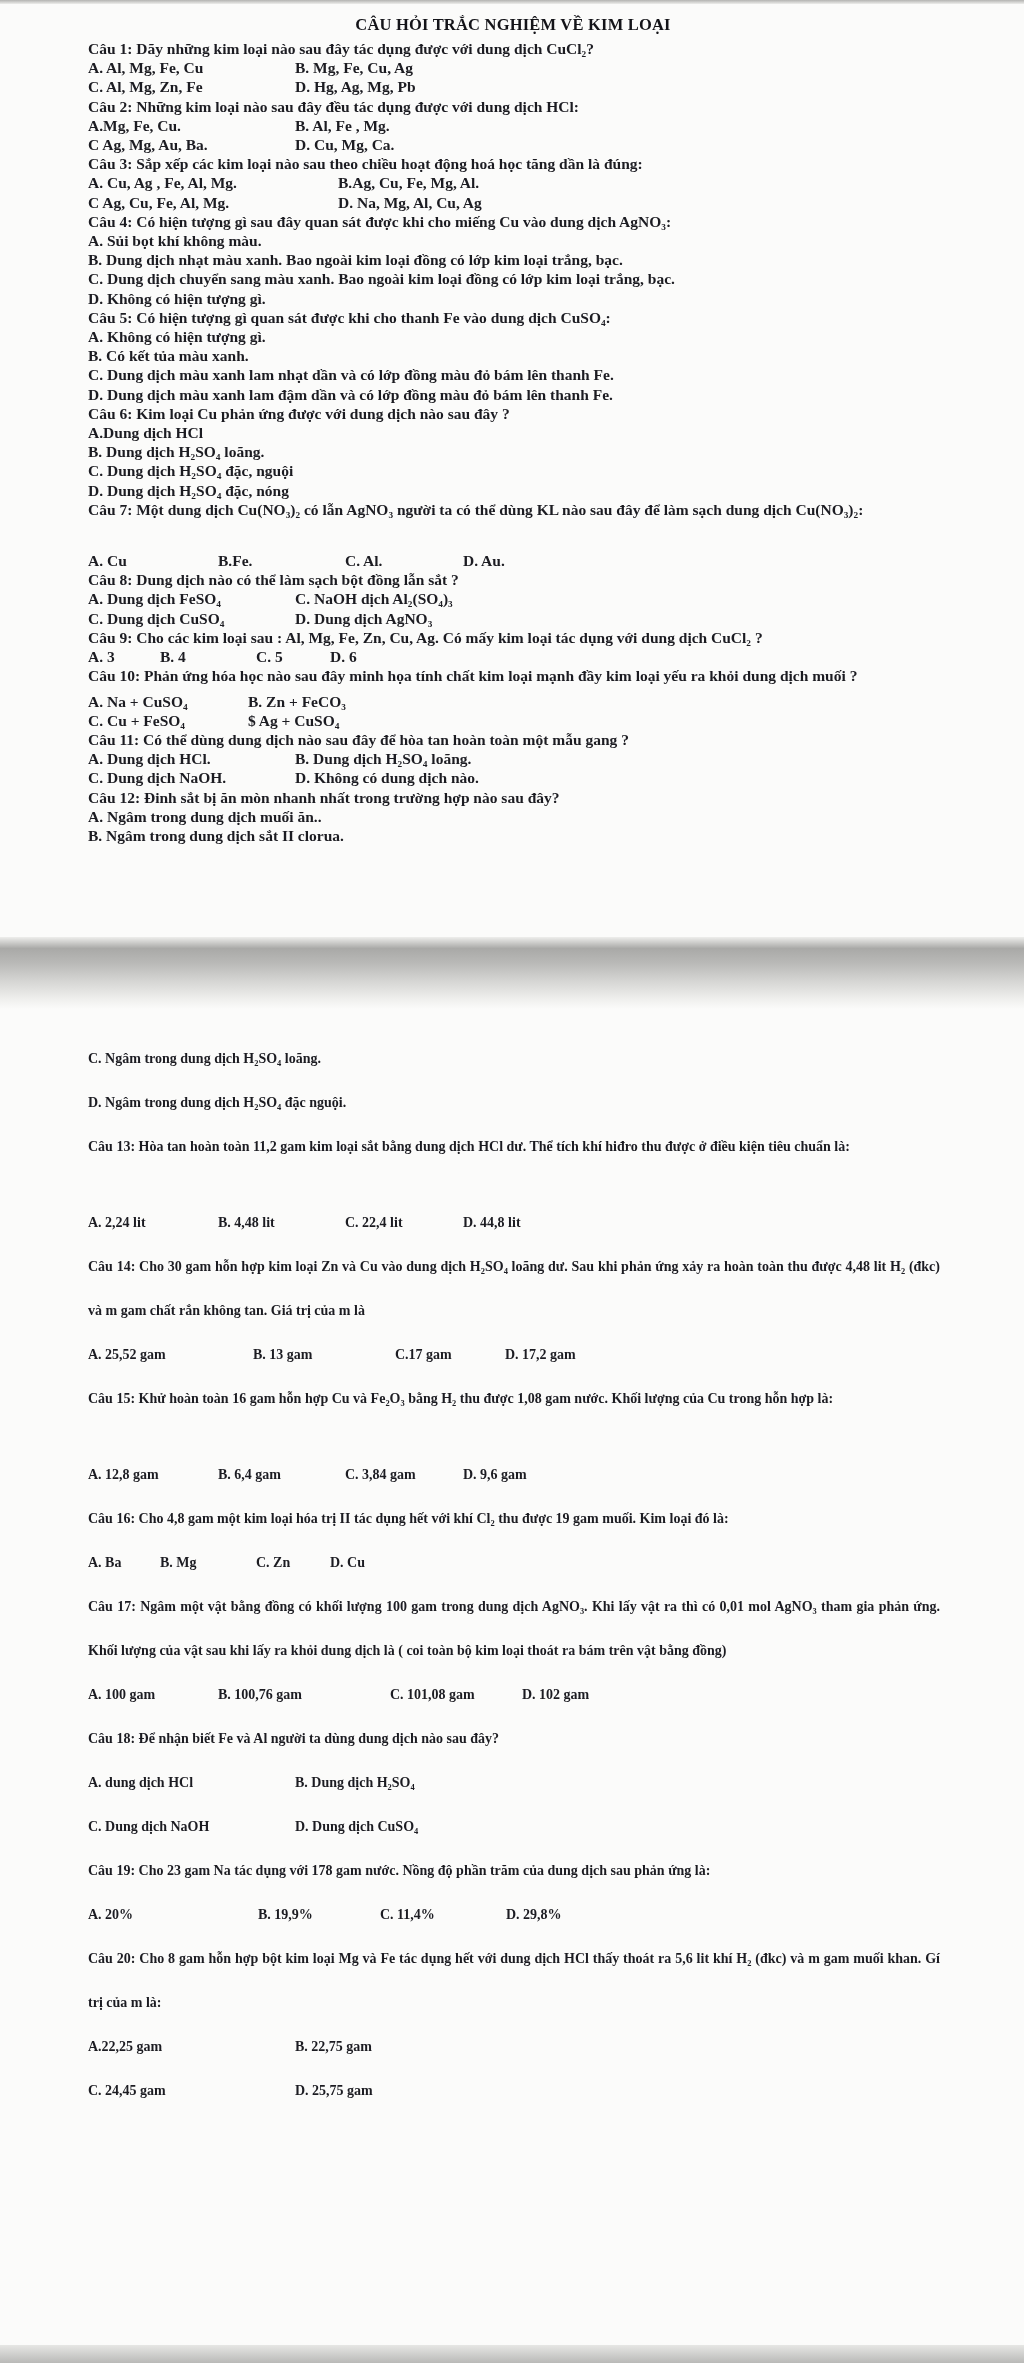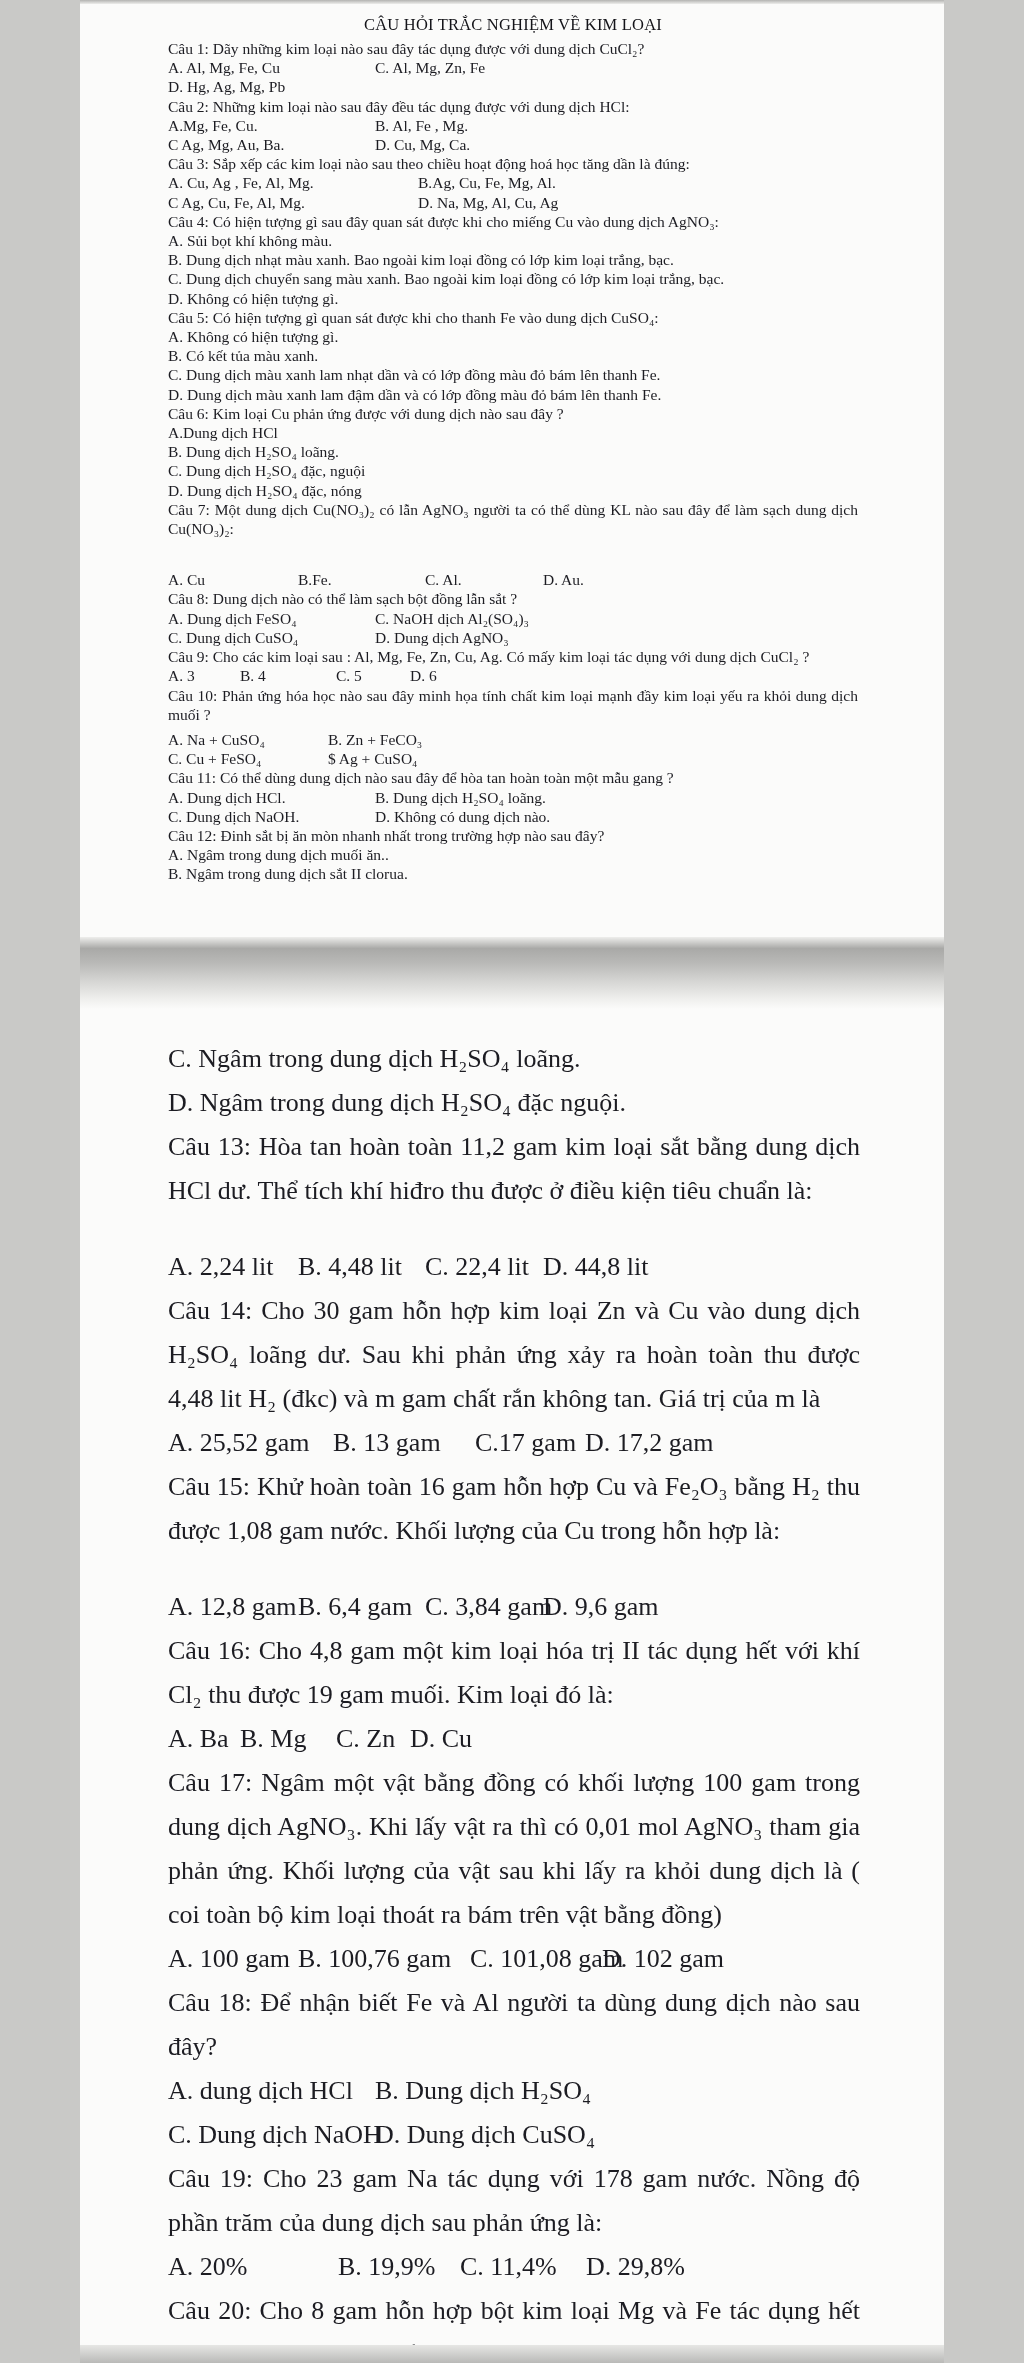--- a/index.html
+++ b/index.html
@@ -1,21 +1,21 @@
 <!DOCTYPE html>
 <html><head>
 <meta charset="utf-8">
 <style>
   html,body{margin:0;padding:0;background:#c9c9c7;}
-  .sheet{width:864px;margin:0 auto;background:#fbfbfa;position:relative;
-         font-family:"Liberation Serif","DejaVu Serif",serif;color:#1c1c22;}
+  .sheet{width:1024px;margin:0 auto;background:#fbfbfa;position:relative;
+         font-family:"Liberation Serif","DejaVu Serif",serif;color:#1c1c22;font-weight:bold;}
   .topedge{height:4px;background:linear-gradient(#b3b3b1,#ededeb);}
   .page{box-sizing:border-box;}
   .page1{height:933px;padding:10px 86px 0 88px;font-size:15.5px;line-height:19.2px;overflow:hidden;}
-  .page2{height:1336px;padding:28px 84px 0 88px;font-size:26px;line-height:44px;overflow:hidden;}
+  .page2{height:1336px;padding:28px 84px 0 88px;font-size:14px;line-height:44px;overflow:hidden;}
   .pagebreak{height:72px;background:linear-gradient(180deg,#eeeeec 0%,#a9a9a7 16%,#b9b9b7 36%,#d6d6d4 62%,#efefed 86%,#fbfbfa 100%);}
   .botedge{height:18px;background:linear-gradient(#e6e6e4,#b9b9b7);}
   .title{text-align:center;font-size:16.5px;line-height:22px;margin:0 0 3px 0;letter-spacing:.2px;color:#141419;}
   .qblock{margin:0;}
   .qtext{text-align:justify;}
   .opts.stack .opt{display:block;text-align:justify;}
   .opts.cols2 {display:grid;grid-template-columns:207px 1fr;}
   .opts.cols2w{display:grid;grid-template-columns:250px 1fr;}
   .opts.cols2n{display:grid;grid-template-columns:160px 1fr;margin-top:6px;}
   .opts.cols4 {display:grid;grid-template-columns:130px 127px 118px 1fr;margin-top:32px;}
@@ -31,20 +31,21 @@
 <div class="sheet">
   <div class="topedge"></div>
 
   <div class="page page1">
     <div class="title">CÂU HỎI TRẮC NGHIỆM VỀ KIM LOẠI</div>
     <div>
         <div class="qblock">
           <div class="qtext">Câu 1: Dãy những kim loại nào sau đây tác dụng được với dung dịch CuCl₂?</div>
           <div class="opts cols2">
             <div class="opt">A.  Al, Mg, Fe, Cu</div>
+            <div class="opt">B. Mg, Fe, Cu, Ag</div>
             <div class="opt">C. Al, Mg, Zn, Fe</div>
             <div class="opt">D.  Hg, Ag, Mg, Pb</div>
           </div>
         </div>
         <div class="qblock">
           <div class="qtext">Câu 2: Những kim loại nào sau đây đều tác dụng được với dung dịch HCl:</div>
           <div class="opts cols2">
             <div class="opt">A.Mg, Fe, Cu.</div>
             <div class="opt">B. Al, Fe , Mg.</div>
             <div class="opt">C Ag, Mg, Au, Ba.</div>

